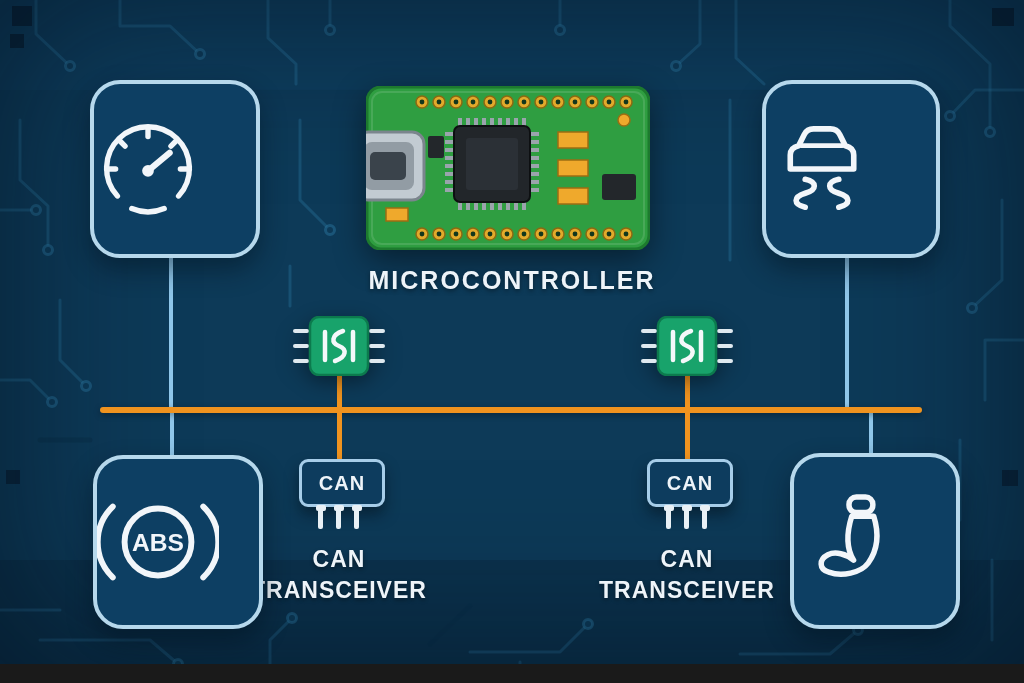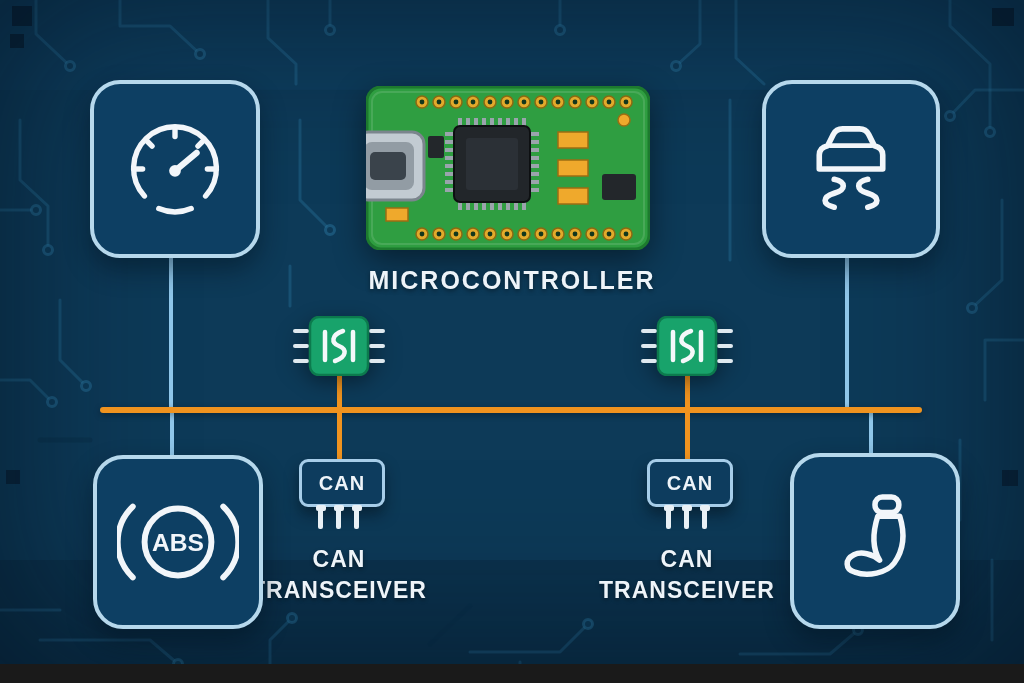--- a/index.html
+++ b/index.html
@@ -8,21 +8,21 @@
     background:#0d3a58; font-family:"Liberation Sans", sans-serif;
   }
   .abs { position:absolute; }
   svg { display:block; }
 
   .vignette { position:absolute; inset:0; box-shadow: inset 0 0 170px rgba(2,12,24,.6); pointer-events:none; }
 
   .node {
     position:absolute; background:#0d3f63;
     border:4px solid #b6d8ec; border-radius:30px;
-    display:flex; align-items:center; justify-content:center;
+    display:flex; align-items:center; justify-content:flex-start;
     box-shadow:0 12px 26px rgba(3,15,26,.45);
   }
 
   .vline { position:absolute; width:4px; background:#8fc6e9; border-radius:2px; }
   .bus   { position:absolute; height:6px; background:#f0931f; border-radius:3px; box-shadow:0 2px 6px rgba(0,0,0,.35); }
   .oline { position:absolute; width:5px; background:#f0931f; }
 
   .mcu-board { position:absolute; left:366px; top:86px; }
   .mcu-board svg { filter: drop-shadow(0 10px 16px rgba(0,0,0,.45)); }
 

